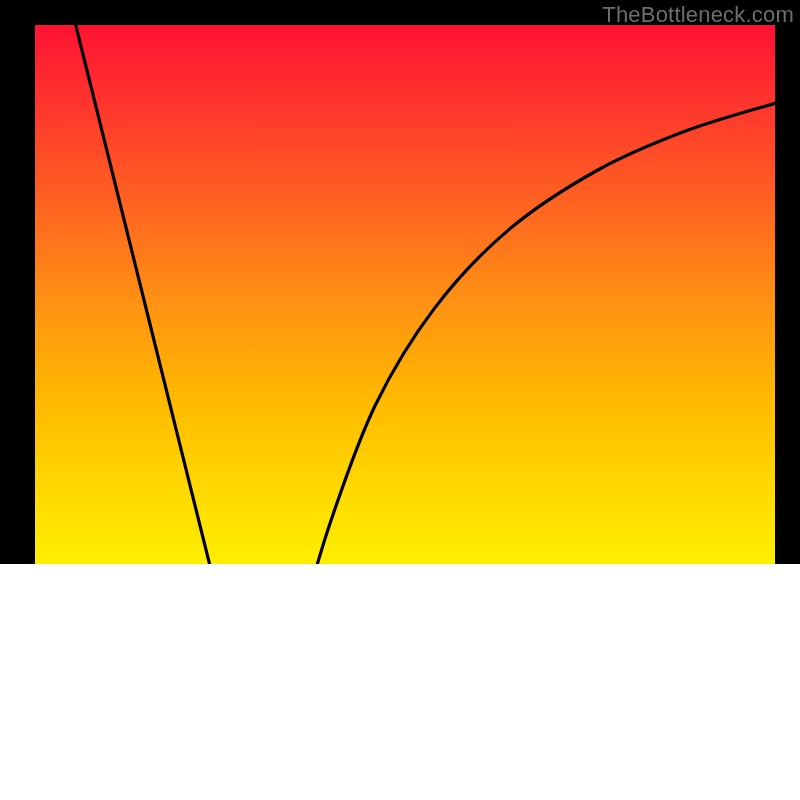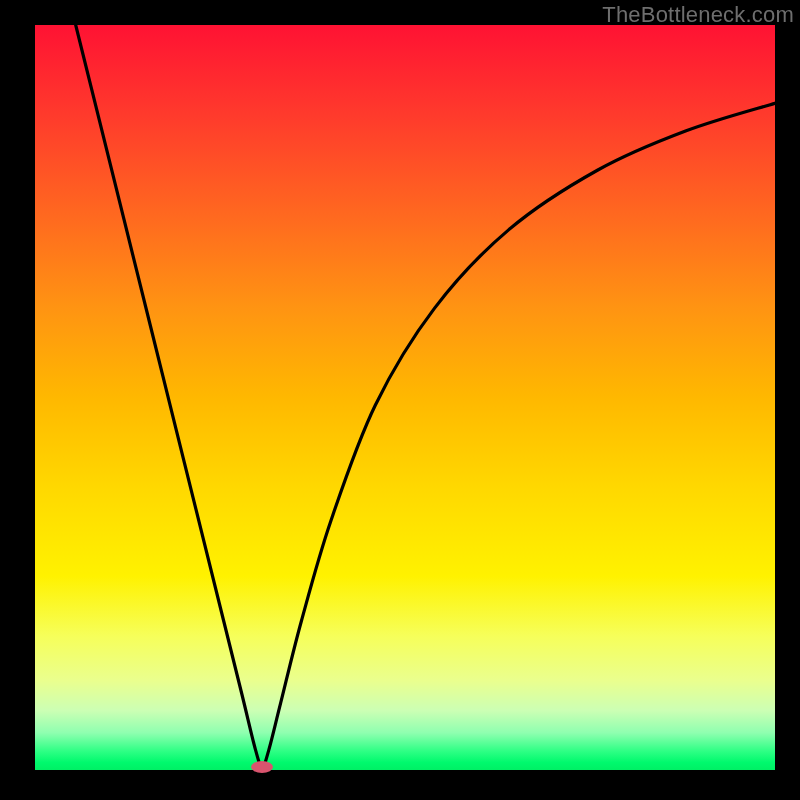--- a/index.html
+++ b/index.html
@@ -3,21 +3,21 @@
 <meta charset="utf-8">
 <style>
   body {
     margin: 0;
     padding: 0;
     background: #fff;
     font-family: Arial, Helvetica, sans-serif;
   }
   .chart-wrap {
     width: 800px;
-    height: 800px;
+    height: 564px;
     position: relative;
     background: #000;
     box-sizing: border-box;
   }
   .attribution {
     position: absolute;
     top: 2px;
     right: 6px;
     color: #6e6e6e;
     font-size: 22px;

